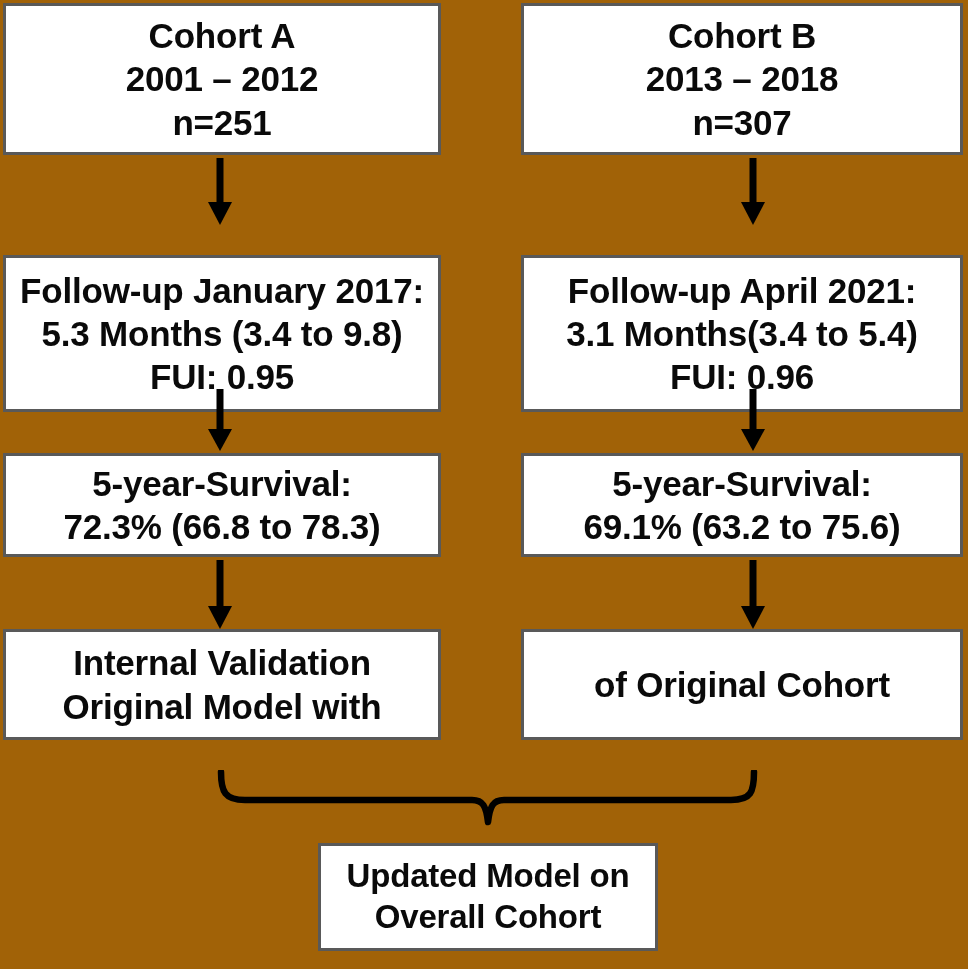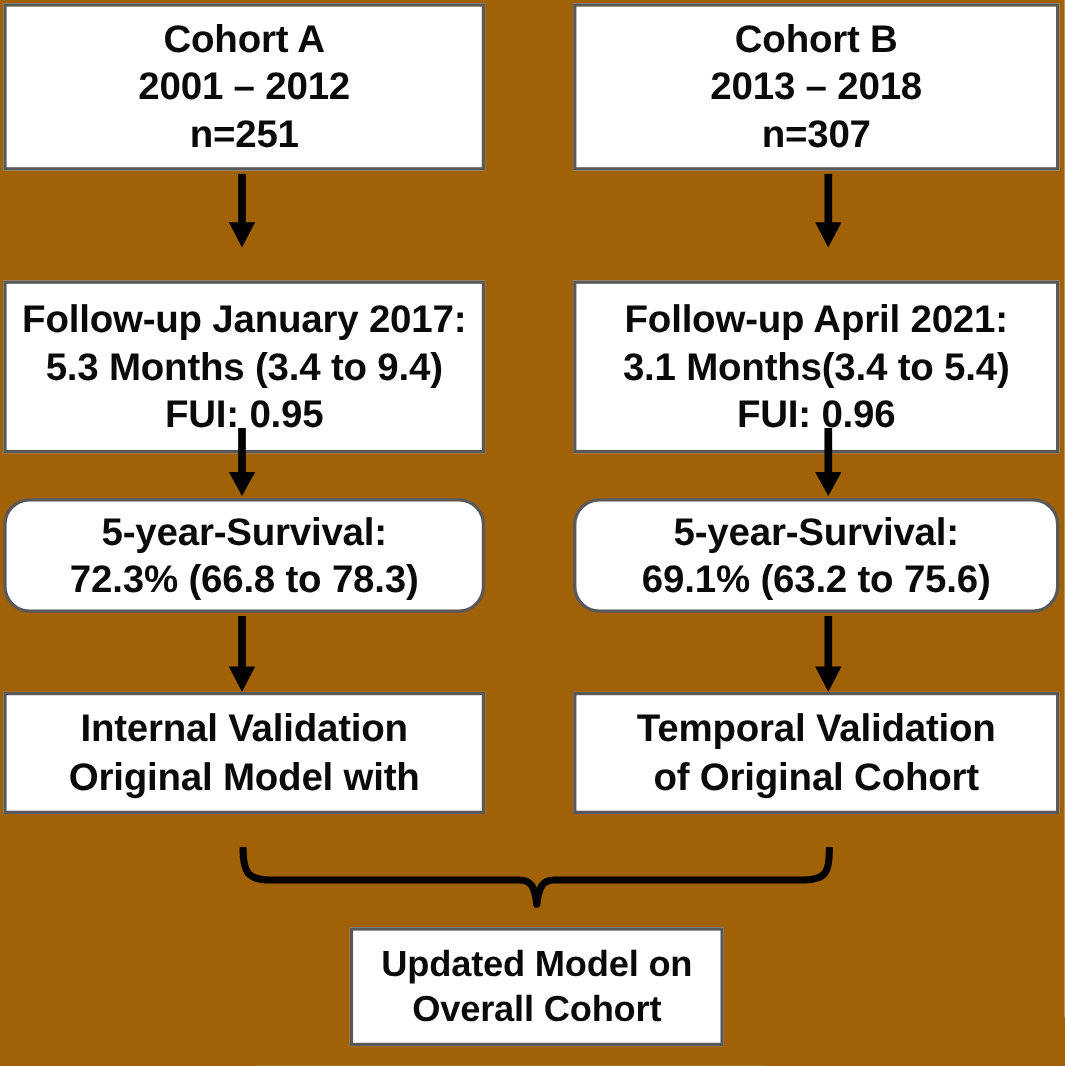--- a/index.html
+++ b/index.html
@@ -43,21 +43,21 @@
   .box .line.bold {
     font-weight: 700;
   }
 
   
   .col-left  { left: 3px;   width: 438px; }
   .col-right { left: 521px; width: 442px; }
 
   .row-1 { top: 3px;   height: 152px; }
   .row-2 { top: 231px; height: 157px; margin-top: 24px; }
-  .row-3 { top: 453px; height: 104px; border-radius: 24px; }
+  .row-3 { top: 453px; height: 104px; }
   .row-4 { top: 629px; height: 111px; }
 
   .box-final {
     left: 318px;
     top: 843px;
     width: 340px;
     height: 108px;
     border-width: 3px;
     text-align: center;
   }
@@ -94,21 +94,21 @@
 
   <div class="arrow" style="left:203px; top:158px; height:68px;">
     <svg width="34" height="68" viewBox="0 0 34 68" aria-hidden="true">
       <line x1="17" y1="0" x2="17" y2="50" stroke="#000000" stroke-width="7"></line>
       <polygon points="17,67 5,44 29,44" fill="#000000"></polygon>
     </svg>
   </div>
 
   <div class="box col-left row-2">
     <span class="line">Follow-up January 2017:</span>
-    <span class="line">5.3 Months (3.4 to 9.4)</span>
+    <span class="line">5.3 Months (3.4 to 9.8)</span>
     <span class="line">FUI: 0.95</span>
   </div>
 
   <div class="arrow" style="left:203px; top:389px; height:63px;">
     <svg width="34" height="63" viewBox="0 0 34 63" aria-hidden="true">
       <line x1="17" y1="0" x2="17" y2="46" stroke="#000000" stroke-width="7"></line>
       <polygon points="17,62 5,40 29,40" fill="#000000"></polygon>
     </svg>
   </div>
 
@@ -161,21 +161,20 @@
   </div>
 
   <div class="arrow" style="left:736px; top:560px; height:70px;">
     <svg width="34" height="70" viewBox="0 0 34 70" aria-hidden="true">
       <line x1="17" y1="0" x2="17" y2="52" stroke="#000000" stroke-width="7"></line>
       <polygon points="17,69 5,46 29,46" fill="#000000"></polygon>
     </svg>
   </div>
 
   <div class="box col-right row-4">
-    <span class="line">Temporal Validation</span>
     <span class="line">of Original Cohort</span>
   </div>
 
   <div class="brace">
     <svg width="545" height="60" viewBox="0 0 545 60" aria-hidden="true">
       <path d="M 6 2
                C 6 22, 10 30, 30 30
                L 257 30
                C 268 30, 271 36, 273 52
                C 275 36, 278 30, 289 30

